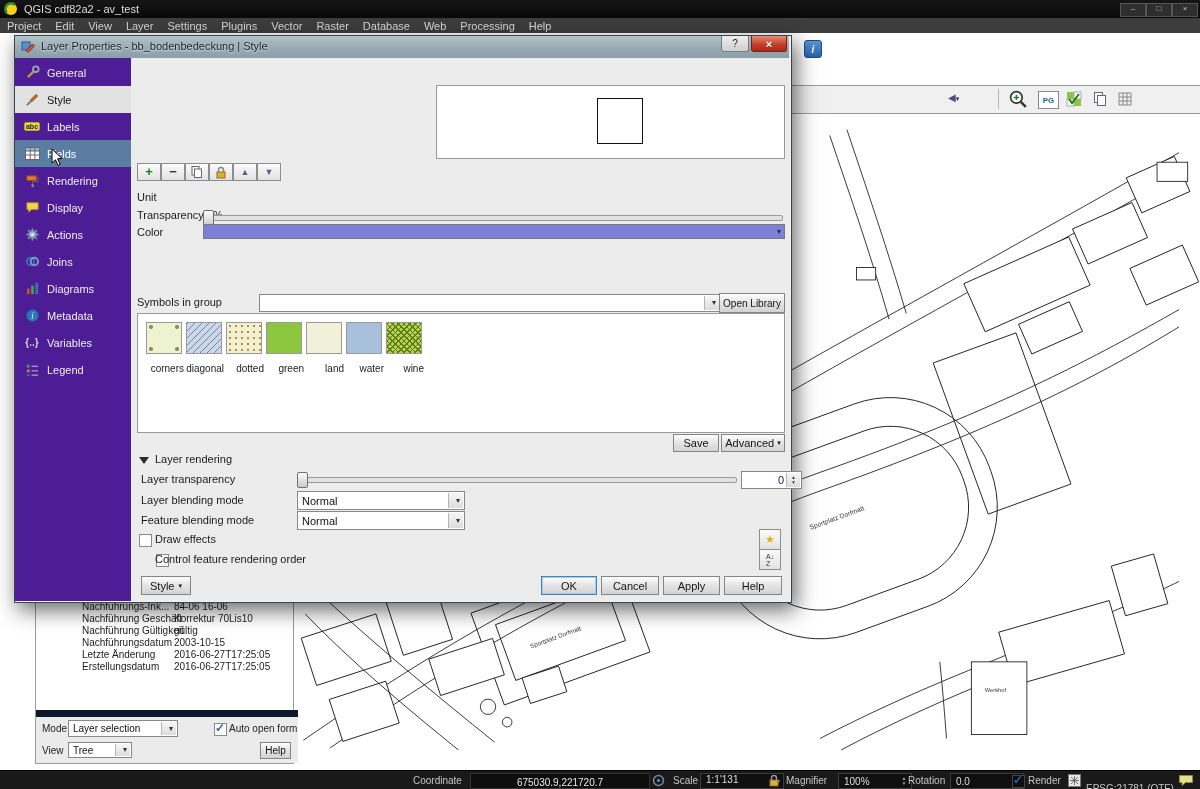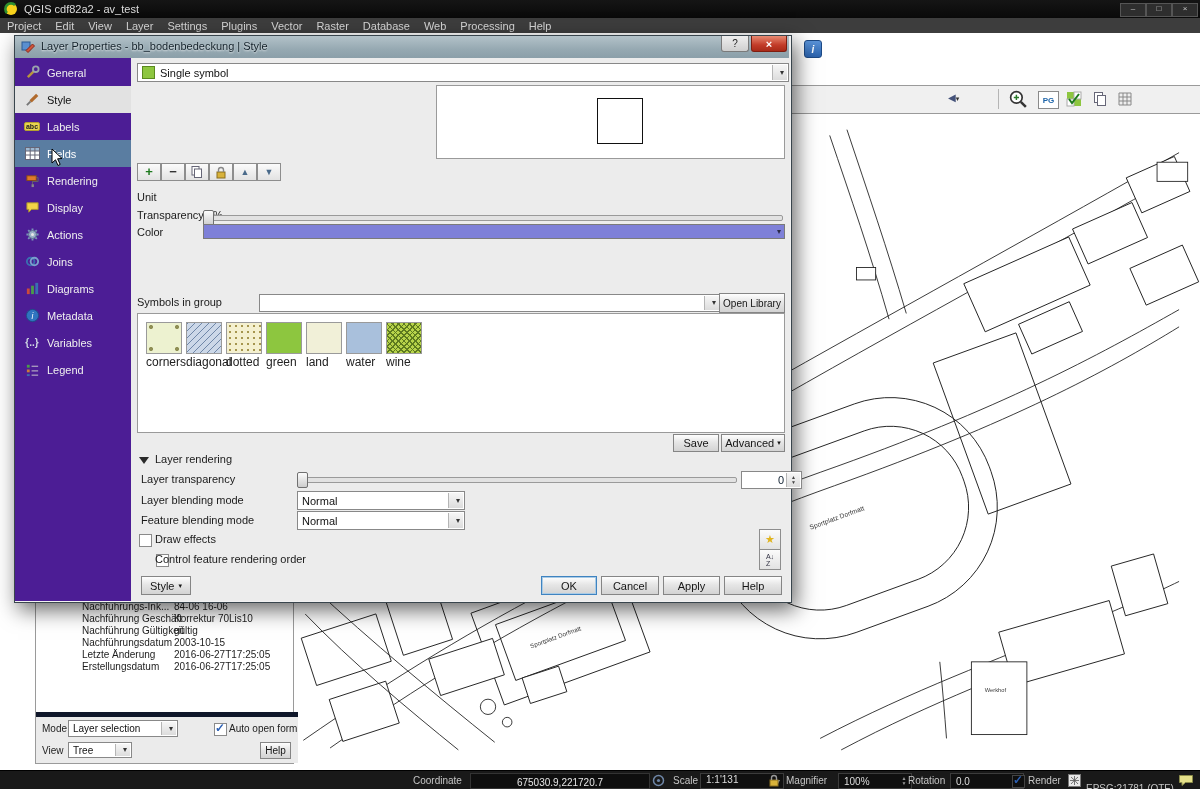--- a/index.html
+++ b/index.html
@@ -50,35 +50,35 @@
   .side-item{position:absolute;left:0;width:116px;height:27px;display:flex;align-items:center;
           color:#efefef;font-size:11px}
   .side-item .ic{width:18px;height:18px;margin:0 6px 0 8px;display:flex;align-items:center;justify-content:center}
   .side-item.sel{background:#e2e2e2;color:#101010}
   .side-item.hov{background:#5a7da1;color:#fff}
   .panel{background:#fff;border:1px solid #9a9a9a}
   .lbl{font-size:11px;color:#1a1a1a}
   .minibtn{width:22px;height:16px;border:1px solid #8d8d8d;background:linear-gradient(#fbfbfb,#e2e2e2);
           display:flex;align-items:center;justify-content:center}
   .swatch{width:34px;height:30px;border:1px solid #9a9a9a}
-  .swlabel{font-size:12px;color:#222;text-align:left;margin-top:1px}
+  .swlabel{font-size:10px;color:#222;text-align:right;margin-top:9px}
   .sw-corners{background-image:
       radial-gradient(circle at 4px 4px,#8f8f55 1.8px,transparent 2.3px),
       radial-gradient(circle at calc(100% - 4px) 4px,#8f8f55 1.8px,transparent 2.3px),
       radial-gradient(circle at 4px calc(100% - 4px),#8f8f55 1.8px,transparent 2.3px),
       radial-gradient(circle at calc(100% - 4px) calc(100% - 4px),#8f8f55 1.8px,transparent 2.3px)}
   .sw-diagonal{background-image:repeating-linear-gradient(135deg,#6f87a8 0 1px,transparent 1px 5px)}
   .sw-dotted{background-image:radial-gradient(#a5954e 1px,transparent 1.5px);background-size:6px 6px}
   .sw-hatch{background-image:repeating-linear-gradient(45deg,#5d7a1f 0 1px,transparent 1px 4px),
             repeating-linear-gradient(-45deg,#5d7a1f 0 1px,transparent 1px 4px)}
   
   .id-panel{left:35px;top:598px;width:257px;height:164px;background:#fff;border:1px solid #9a9a9a;z-index:2}
   .id-row{position:absolute;left:46px;font-size:10px;color:#1c1c1c;display:flex;white-space:nowrap}
   .id-row .k{width:92px;display:inline-block}
-  .id-controls{position:absolute;left:0;bottom:0;width:262px;height:46px;background:#ebebeb;border-top:5px solid #0f172a}
+  .id-controls{position:absolute;left:0;bottom:0;width:262px;height:46px;background:#ebebeb;border-top:7px solid #0f172a}
   
   .statusbar{left:0;top:770px;width:1200px;height:19px;background:#191919;border-top:1px solid #000;z-index:5}
   .st{font-size:10px;color:#c6c6c6;position:absolute;white-space:nowrap}
   .toolband{left:786px;top:85px;width:414px;height:27px;background:#f0f0f0;border-top:1px solid #9a9a9a;
             border-bottom:1px solid #9a9a9a;z-index:2}
 </style>
 </head>
 <body>
 
 <div id="root">
@@ -412,24 +412,20 @@
           <rect x="2" y="8" width="3" height="3" fill="#cc7a3a"></rect>
               <rect x="2" y="13" width="3" height="2" fill="#3a6fb0"></rect>
           <path d="M7 4.5 H14 M7 9.5 H14 M7 14 H14" stroke="#cfcfcf"></path>
             </svg>
           </span>
         <span>Legend</span>
         </div>
     </div>
 
     
-    <div class="abs combo" style="left:122px;top:27px;width:646px;height:17px">
-      <span style="width:11px;height:11px;background:#8dc63f;border:1px solid #5a8a1e;margin-right:5px"></span>
-      <span>Single symbol</span>
-    </div>
 
     
 
     
     <div class="abs panel" style="left:421px;top:49px;width:347px;height:72px">
       <div class="abs" style="left:160px;top:12px;width:44px;height:44px;background:#fff;border:1px solid #111"></div>
     </div>
 
     
     <div class="abs minibtn" style="left:122px;top:127px">

